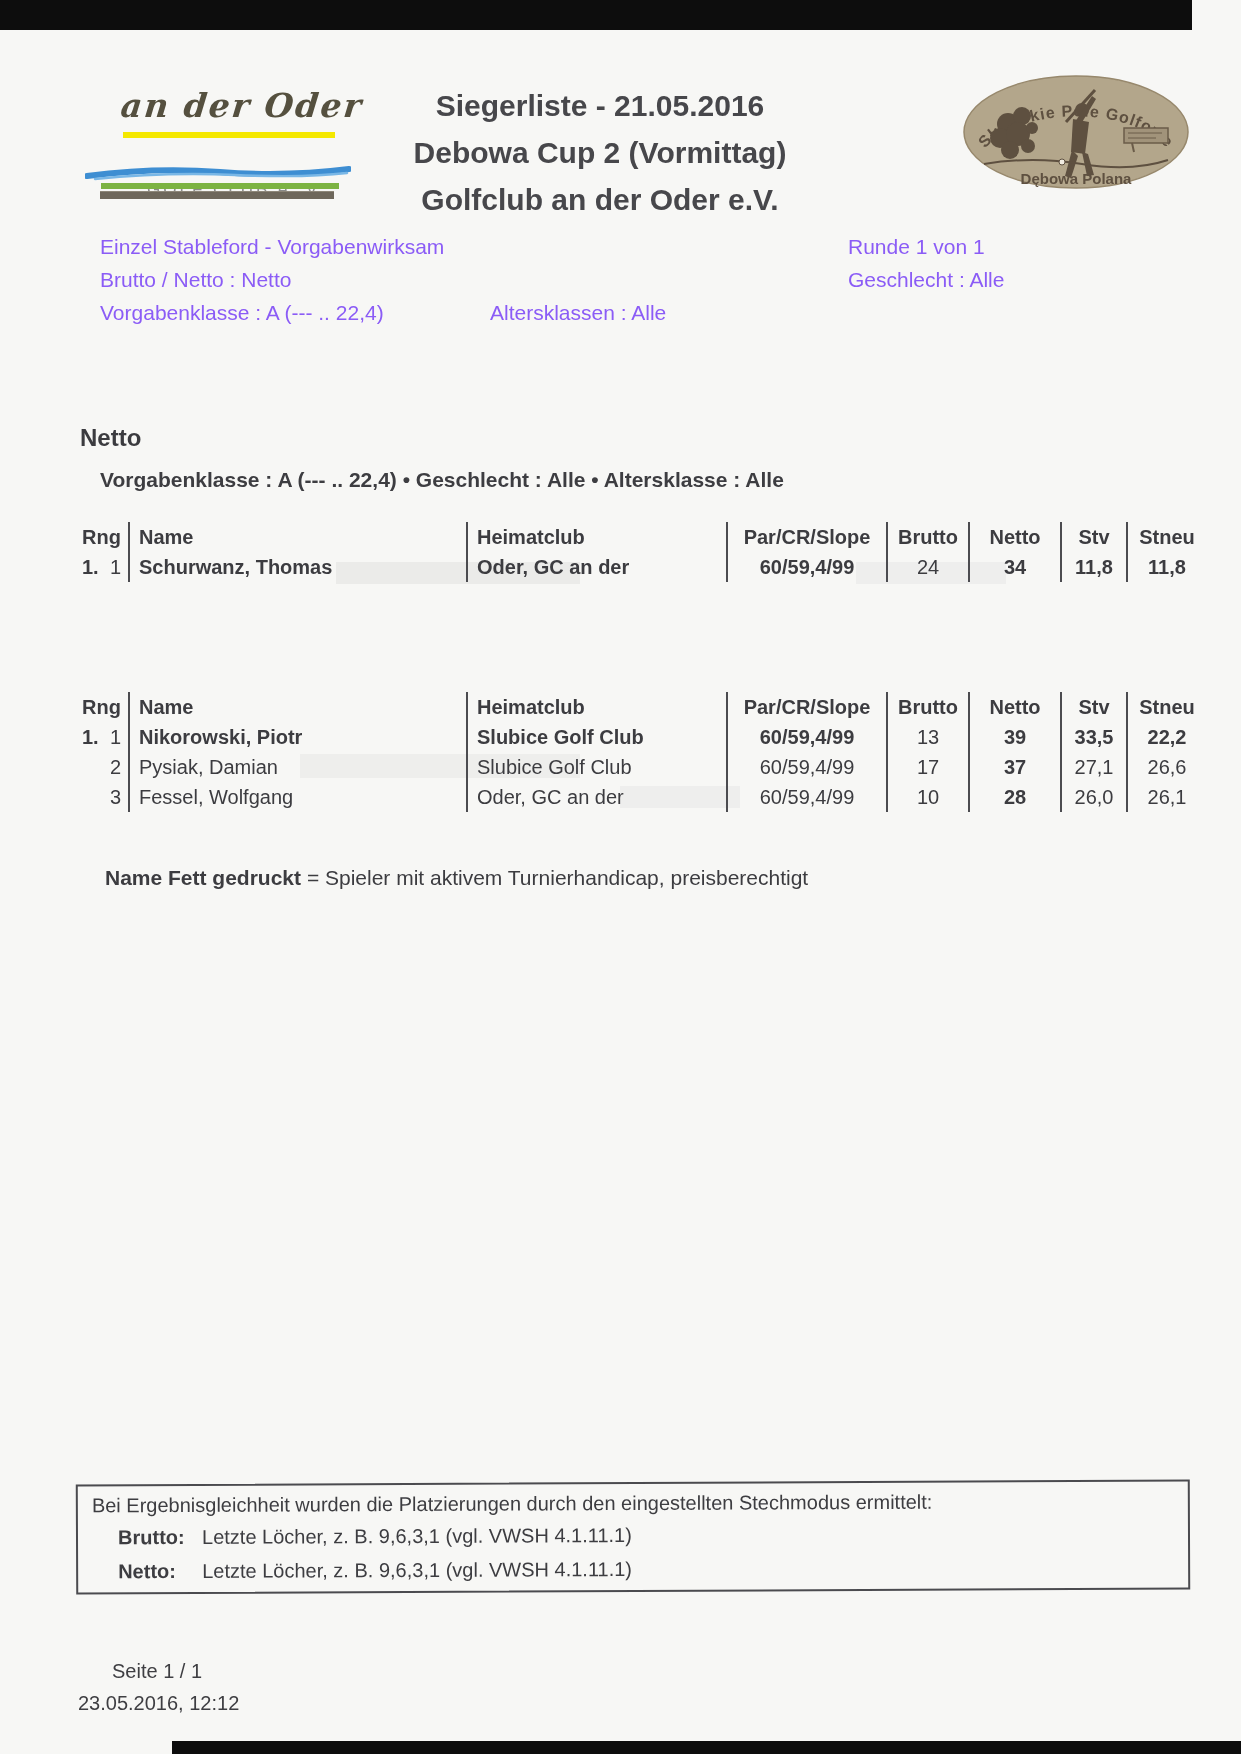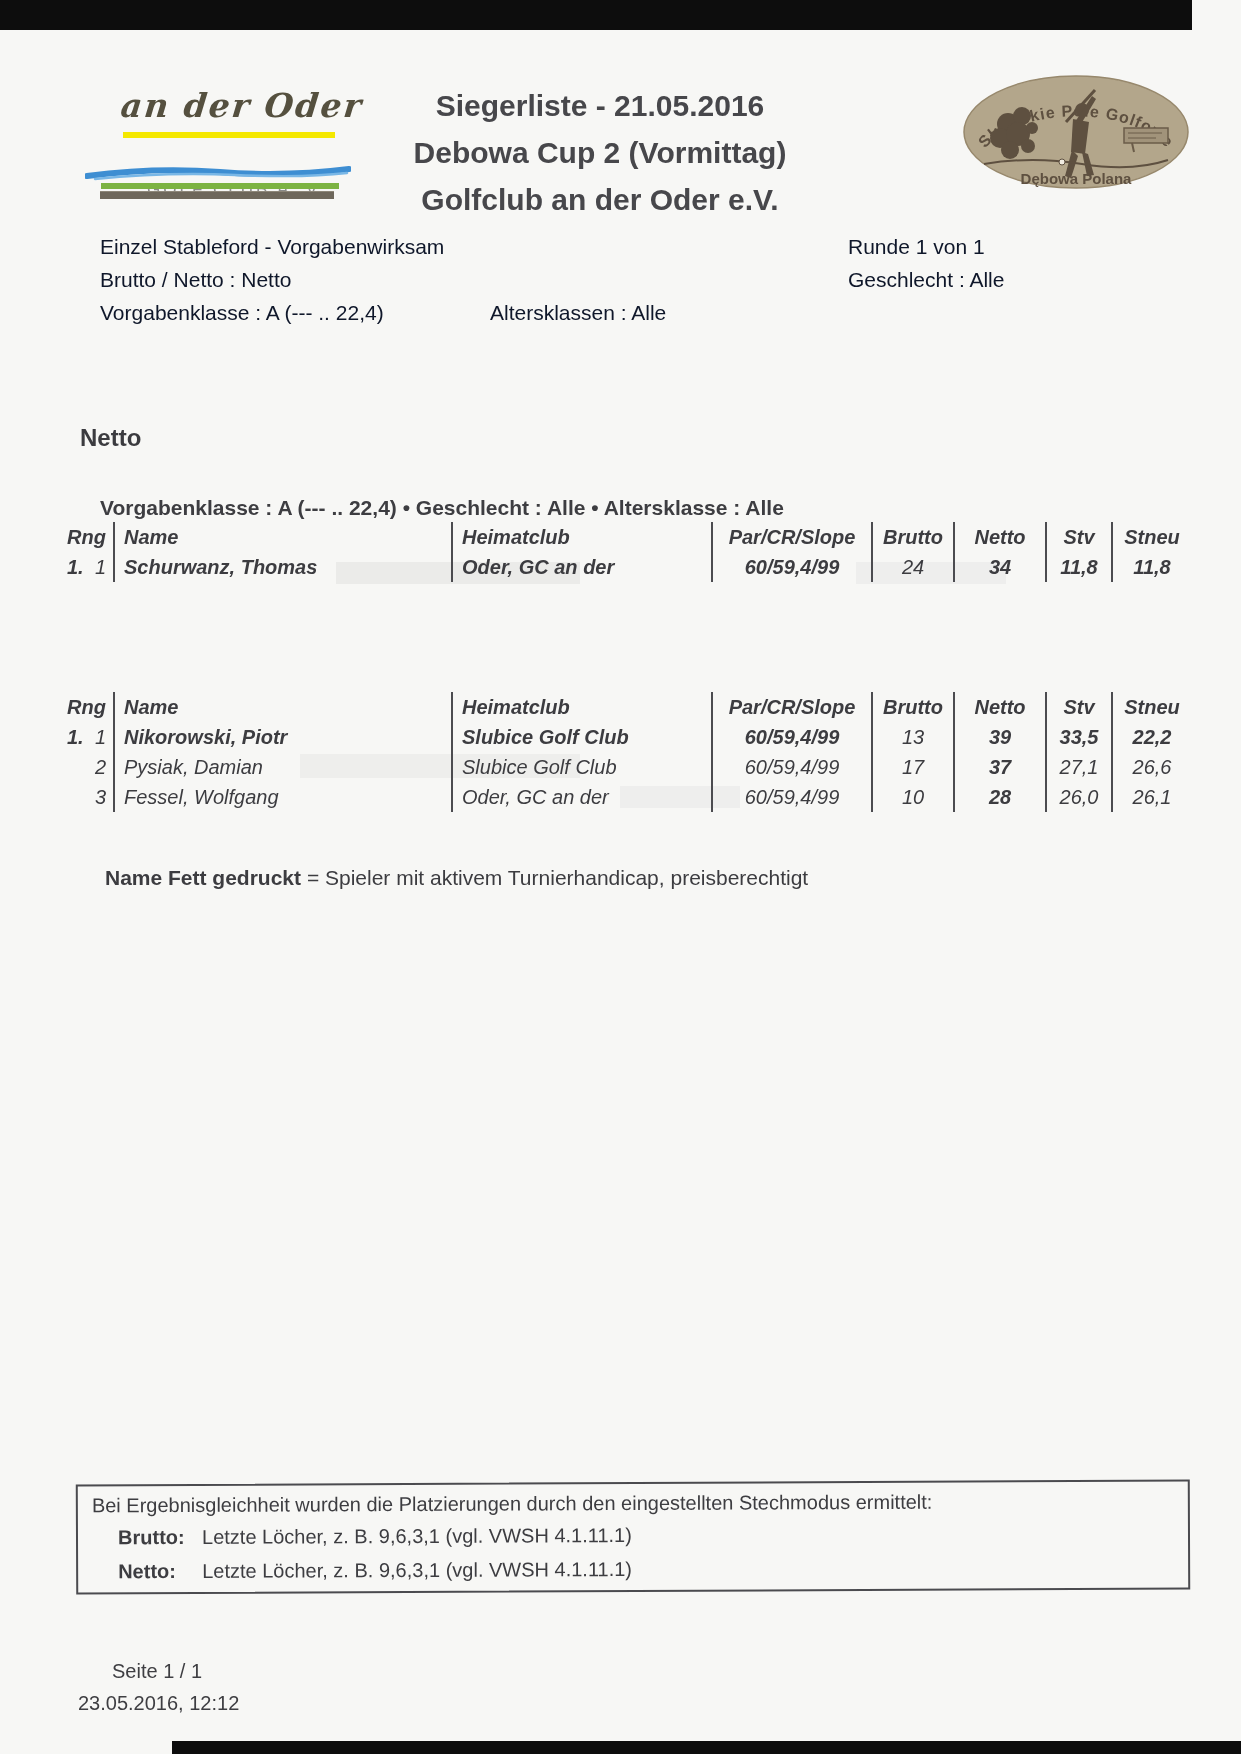--- a/index.html
+++ b/index.html
@@ -22,28 +22,28 @@
   .logo-wave { position:absolute; left:0; top:76px; }
   .logo-green { position:absolute; left:16px; top:97px; width:238px; height:6px; background:#7cb342; }
   .logo-brown { position:absolute; left:15px; top:105px; width:234px; height:8px; background:#6e675b; border-top:1px solid #8d8678; }
 
   .title-block { position:absolute; left:330px; top:82px; width:540px; text-align:center; }
   .title-line { font-size:30px; font-weight:bold; color:#47474b; line-height:47px; white-space:nowrap; }
 
   .badge { position:absolute; left:962px; top:72px; }
 
   
-  .info-text { position:absolute; font-size:21px; color:#0f172a; white-space:nowrap; }
+  .info-text { position:absolute; font-size:21px; color:#8b5cf6; white-space:nowrap; }
 
   .netto-heading { position:absolute; left:80px; top:424px; font-size:24px; font-weight:bold; color:#3b3b3f; }
   .subheading { position:absolute; font-size:21px; font-weight:bold; color:#3d3d41; white-space:nowrap; }
 
   
-  .tbl { position:absolute; left:65px; display:grid;
-    grid-template-columns:48px 338px 260px 160px 82px 92px 66px 80px; font-size:20px;font-style:italic; }
+  .tbl { position:absolute; left:80px; display:grid;
+    grid-template-columns:48px 338px 260px 160px 82px 92px 66px 80px; font-size:20px; }
   .tbl .c { min-height:30px; display:flex; align-items:center; white-space:nowrap; }
   .tbl .sep { border-left:2px solid #4c4c50; }
   .tbl .hdr { font-weight:bold; }
   .tbl .rngc { justify-content:space-between; padding:0 7px 0 2px; }
   .tbl .namec, .tbl .clubc { padding-left:9px; }
   .tbl .ctr { justify-content:center; }
   .bold { font-weight:bold; }
 
   .footnote { position:absolute; left:105px; top:866px; font-size:21px; white-space:nowrap; }
 
@@ -128,21 +128,21 @@
 
   <div class="info-text" style="left:100px;top:235px;">Einzel Stableford - Vorgabenwirksam</div>
   <div class="info-text" style="left:100px;top:268px;">Brutto / Netto : Netto</div>
   <div class="info-text" style="left:100px;top:301px;">Vorgabenklasse :  A (--- .. 22,4)</div>
   <div class="info-text" style="left:490px;top:301px;">Altersklassen : Alle</div>
   <div class="info-text" style="left:848px;top:235px;">Runde 1 von 1</div>
   <div class="info-text" style="left:848px;top:268px;">Geschlecht : Alle</div>
 
   <div class="netto-heading">Netto</div>
 
-  <div class="subheading" style="left:100px;top:468px;margin-top:28px;">Vorgabenklasse :  A (--- .. 22,4)  •  Geschlecht : Alle  •  Altersklasse : Alle</div>
+  <div class="subheading" style="left:100px;top:468px;">Vorgabenklasse :  A (--- .. 22,4)  •  Geschlecht : Alle  •  Altersklasse : Alle</div>
 
   <div class="tbl" style="top:522px;">
     <div class="c hdr rngc">
         <span>Rng</span>
       </div>
     <div class="c hdr sep namec">Name</div>
     <div class="c hdr sep clubc">Heimatclub</div>
     <div class="c hdr sep ctr">Par/CR/Slope</div>
     <div class="c hdr sep ctr">Brutto</div>
     <div class="c hdr sep ctr">Netto</div>

